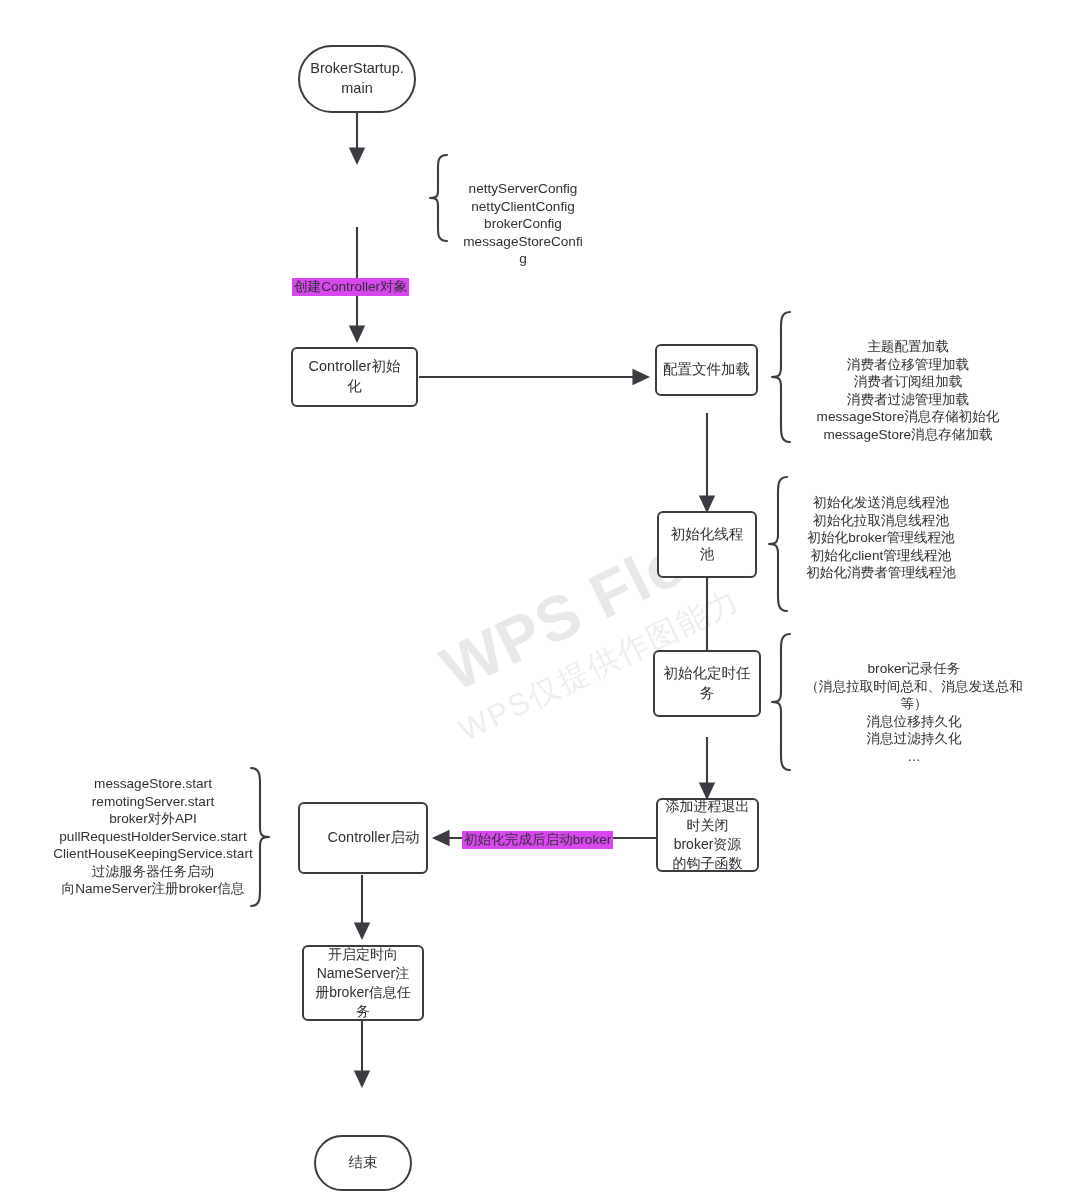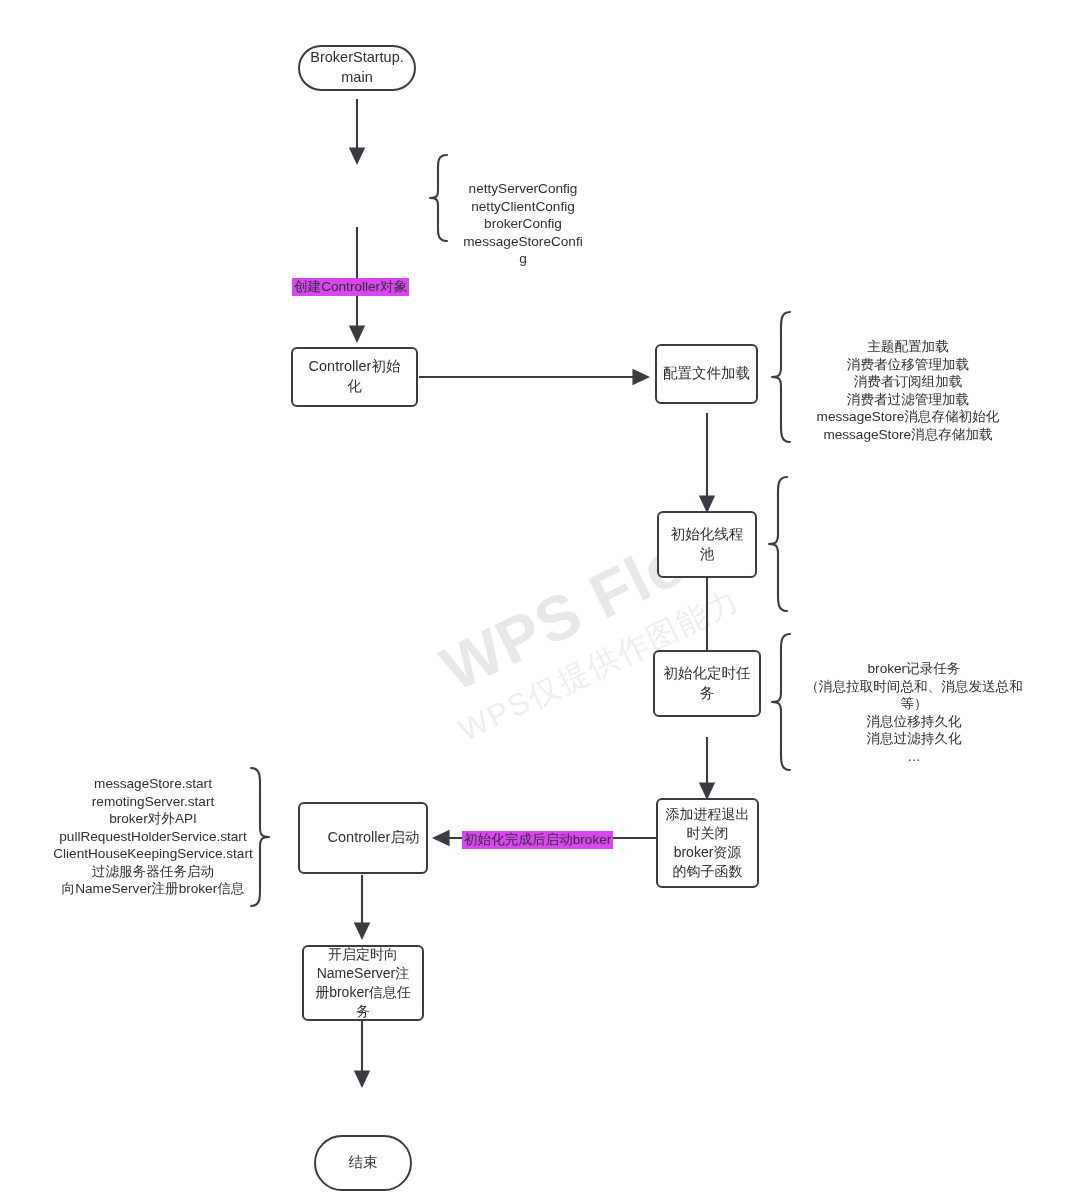--- a/index.html
+++ b/index.html
@@ -138,34 +138,34 @@
       <path d="M790,312 C780,312 781,322 781,333 L781,367 C781,375 779,377 772,377 C779,377 781,379 781,387 L781,421 C781,432 780,442 790,442"></path>
 
       <path d="M787,477 C777,477 778,487 778,498 L778,534 C778,542 776,544 769,544 C776,544 778,546 778,554 L778,590 C778,601 777,611 787,611"></path>
 
       <path d="M790,634 C780,634 781,644 781,655 L781,692 C781,700 779,702 772,702 C779,702 781,704 781,712 L781,749 C781,760 780,770 790,770"></path>
 
       <path d="M251,768 C261,768 260,778 260,789 L260,827 C260,835 262,837 269,837 C262,837 260,839 260,847 L260,885 C260,896 261,906 251,906"></path>
     </g>
   </svg>
 
-  <div class="node terminator" style="left: 298px; top: 45px; width: 118px; height: 46px; white-space: pre-line;">BrokerStartup.
+  <div class="node terminator" style="left: 298px; top: 45px; width: 118px; height: 68px; white-space: pre-line;">BrokerStartup.
 main</div>
 
 
   <div class="node process" style="left: 291px; top: 347px; width: 127px; height: 60px; white-space: pre-line;">Controller初始
 化</div>
 
-  <div class="node process" style="left: 655px; top: 344px; width: 103px; height: 60px; white-space: pre-line;">配置文件加载</div>
+  <div class="node process" style="left: 655px; top: 344px; width: 103px; height: 52px; white-space: pre-line;">配置文件加载</div>
 
   <div class="node process" style="left: 657px; top: 511px; width: 100px; height: 67px; white-space: pre-line;">初始化线程池</div>
 
   <div class="node process" style="left: 653px; top: 650px; width: 108px; height: 67px; white-space: pre-line;">初始化定时任务</div>
 
-  <div class="node process" style="left: 656px; top: 798px; width: 103px; height: 90px; font-size: 14px; white-space: pre-line;">添加进程退出
+  <div class="node process" style="left: 656px; top: 798px; width: 103px; height: 74px; font-size: 14px; white-space: pre-line;">添加进程退出
 时关闭
 broker资源
 的钩子函数</div>
 
   <div class="node process" style="left: 298px; top: 802px; width: 130px; height: 72px; white-space: pre-line; padding-left: 27px;">Controller启动</div>
 
   <div class="node process" style="left: 302px; top: 945px; width: 122px; height: 76px; font-size: 14px; white-space: pre-line;">开启定时向
 NameServer注
 册broker信息任
 务</div>
@@ -182,20 +182,25 @@
 messageStoreConfi
 g</div>
 
   <div class="annot" style="left: 798px; top: 338px; width: 220px; white-space: pre-line;">主题配置加载
 消费者位移管理加载
 消费者订阅组加载
 消费者过滤管理加载
 messageStore消息存储初始化
 messageStore消息存储加载</div>
 
+  <div class="annot" style="left: 786px; top: 494px; width: 190px; white-space: pre-line;">初始化发送消息线程池
+初始化拉取消息线程池
+初始化broker管理线程池
+初始化client管理线程池
+初始化消费者管理线程池</div>
 
   <div class="annot" style="left: 795px; top: 660px; width: 238px; white-space: pre-line;">broker记录任务
 （消息拉取时间总和、消息发送总和等）
 消息位移持久化
 消息过滤持久化
 …</div>
 
   <div class="annot left" style="left: 48px; top: 775px; width: 210px; white-space: pre-line;">messageStore.start
 remotingServer.start
 broker对外API

